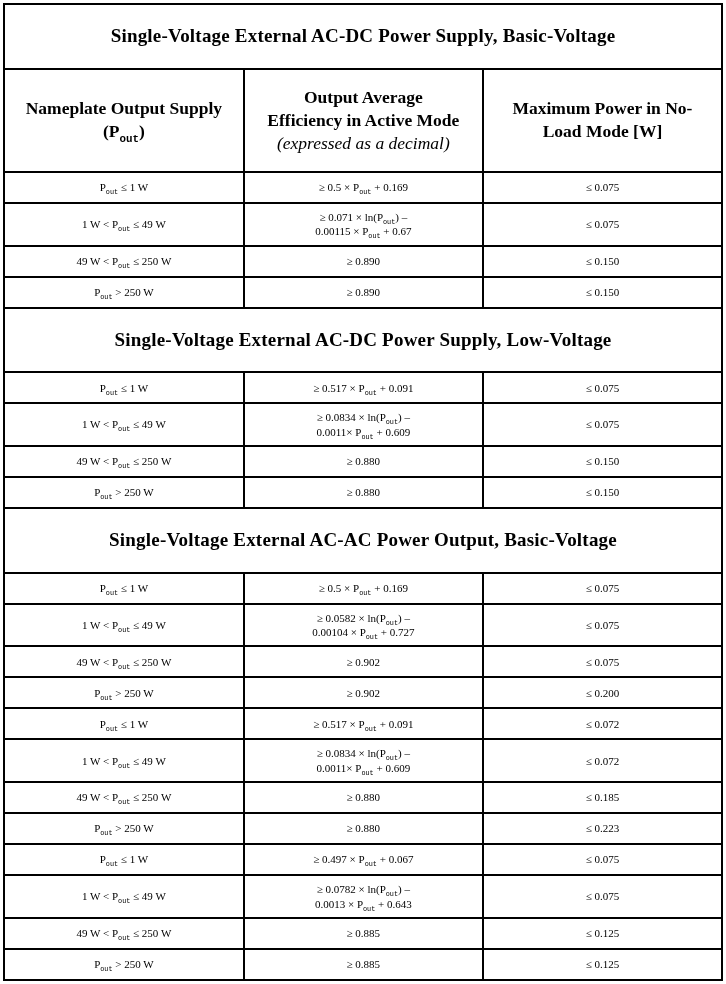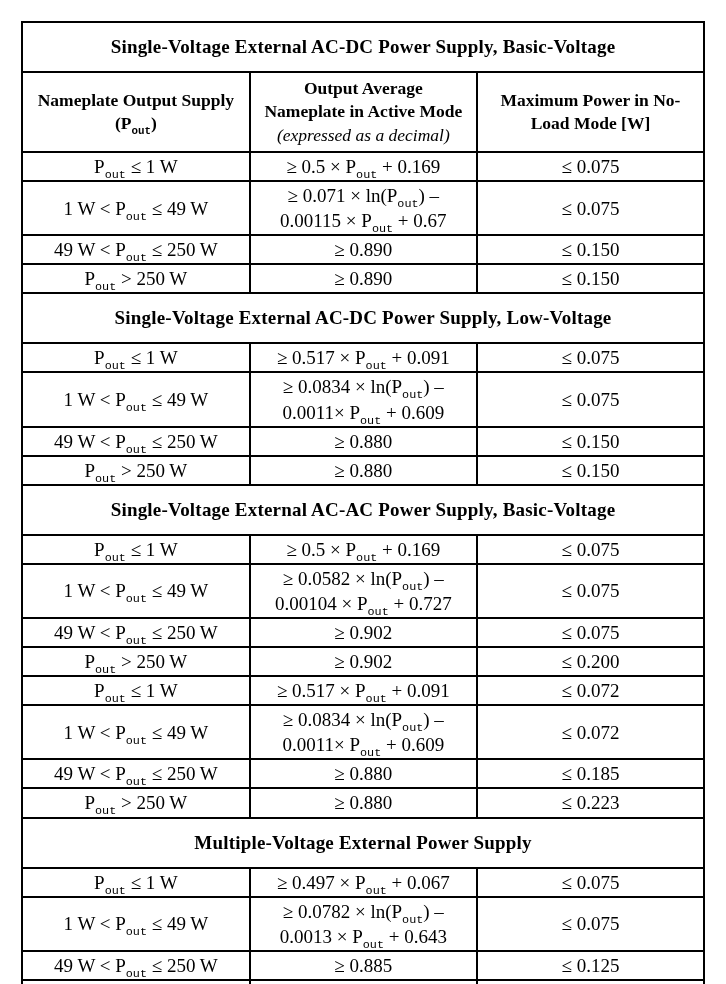--- a/index.html
+++ b/index.html
@@ -5,21 +5,21 @@
   html, body {
     margin: 0;
     padding: 0;
     background: #ffffff;
     width: 726px;
   }
   .page {
     width: 726px;
     height: 984px;
     box-sizing: border-box;
-    padding: 21px;
+    padding: 3px;
     background: #ffffff;
   }
   table.req-table {
     border-collapse: collapse;
     width: 100%;
     height: 978px;
     table-layout: fixed;
   }
   .req-table td, .req-table th {
     border: 2px solid #000000;
@@ -41,21 +41,21 @@
     font-weight: bold;
     font-size: 17.5px;
     line-height: 1.32;
   }
   .header-note {
     font-weight: normal;
     font-style: italic;
     font-family: Liberation Serif, serif;
   }
   .dcell {
-    font-size: 19px;
+    font-size: 11px;
     height: 24px;
     line-height: 1.32;
   }
   sub {
     font-size: 0.62em;
     line-height: 0;
     font-family: Liberation Mono, monospace;
   }
 </style>
 </head>
@@ -72,21 +72,21 @@
         <tr>
           <td colspan="3" class="title-cell">Single-Voltage External AC-DC Power Supply, Basic-Voltage</td>
         </tr>
         <tr class="header-row">
           <th>
             <div>Nameplate Output Supply</div>
             <div>(P<sub>out</sub>)</div>
           </th>
           <th>
             <div>Output Average</div>
-            <div>Nameplate in Active Mode</div>
+            <div>Efficiency in Active Mode</div>
             <div class="header-note">(expressed as a decimal)</div>
           </th>
           <th>
             <div>Maximum Power in No-</div>
             <div>Load Mode [W]</div>
           </th>
         </tr>
         <tr>
           <td class="dcell">P<sub>out</sub> ≤ 1 W</td>
           <td class="dcell">≥ 0.5 × P<sub>out</sub> + 0.169</td>
@@ -124,21 +124,21 @@
           <td class="dcell">49 W &lt; P<sub>out</sub> ≤ 250 W</td>
           <td class="dcell">≥ 0.880</td>
           <td class="dcell">≤ 0.150</td>
         </tr>
         <tr>
           <td class="dcell">P<sub>out</sub> &gt; 250 W</td>
           <td class="dcell">≥ 0.880</td>
           <td class="dcell">≤ 0.150</td>
         </tr>
         <tr>
-          <td colspan="3" class="title-cell">Single-Voltage External AC-AC Power Supply, Basic-Voltage</td>
+          <td colspan="3" class="title-cell">Single-Voltage External AC-AC Power Output, Basic-Voltage</td>
         </tr>
         <tr>
           <td class="dcell">P<sub>out</sub> ≤ 1 W</td>
           <td class="dcell">≥ 0.5 × P<sub>out</sub> + 0.169</td>
           <td class="dcell">≤ 0.075</td>
         </tr>
         <tr>
           <td class="dcell">1 W &lt; P<sub>out</sub> ≤ 49 W</td>
           <td class="dcell">≥ 0.0582 × ln(P<sub>out</sub>) –<br>0.00104 × P<sub>out</sub> + 0.727</td>
           <td class="dcell">≤ 0.075</td>
@@ -165,23 +165,20 @@
         </tr>
         <tr>
           <td class="dcell">49 W &lt; P<sub>out</sub> ≤ 250 W</td>
           <td class="dcell">≥ 0.880</td>
           <td class="dcell">≤ 0.185</td>
         </tr>
         <tr>
           <td class="dcell">P<sub>out</sub> &gt; 250 W</td>
           <td class="dcell">≥ 0.880</td>
           <td class="dcell">≤ 0.223</td>
-        </tr>
-        <tr>
-          <td colspan="3" class="title-cell">Multiple-Voltage External Power Supply</td>
         </tr>
         <tr>
           <td class="dcell">P<sub>out</sub> ≤ 1 W</td>
           <td class="dcell">≥ 0.497 × P<sub>out</sub> + 0.067</td>
           <td class="dcell">≤ 0.075</td>
         </tr>
         <tr>
           <td class="dcell">1 W &lt; P<sub>out</sub> ≤ 49 W</td>
           <td class="dcell">≥ 0.0782 × ln(P<sub>out</sub>) –<br>0.0013 × P<sub>out</sub> + 0.643</td>
           <td class="dcell">≤ 0.075</td>

